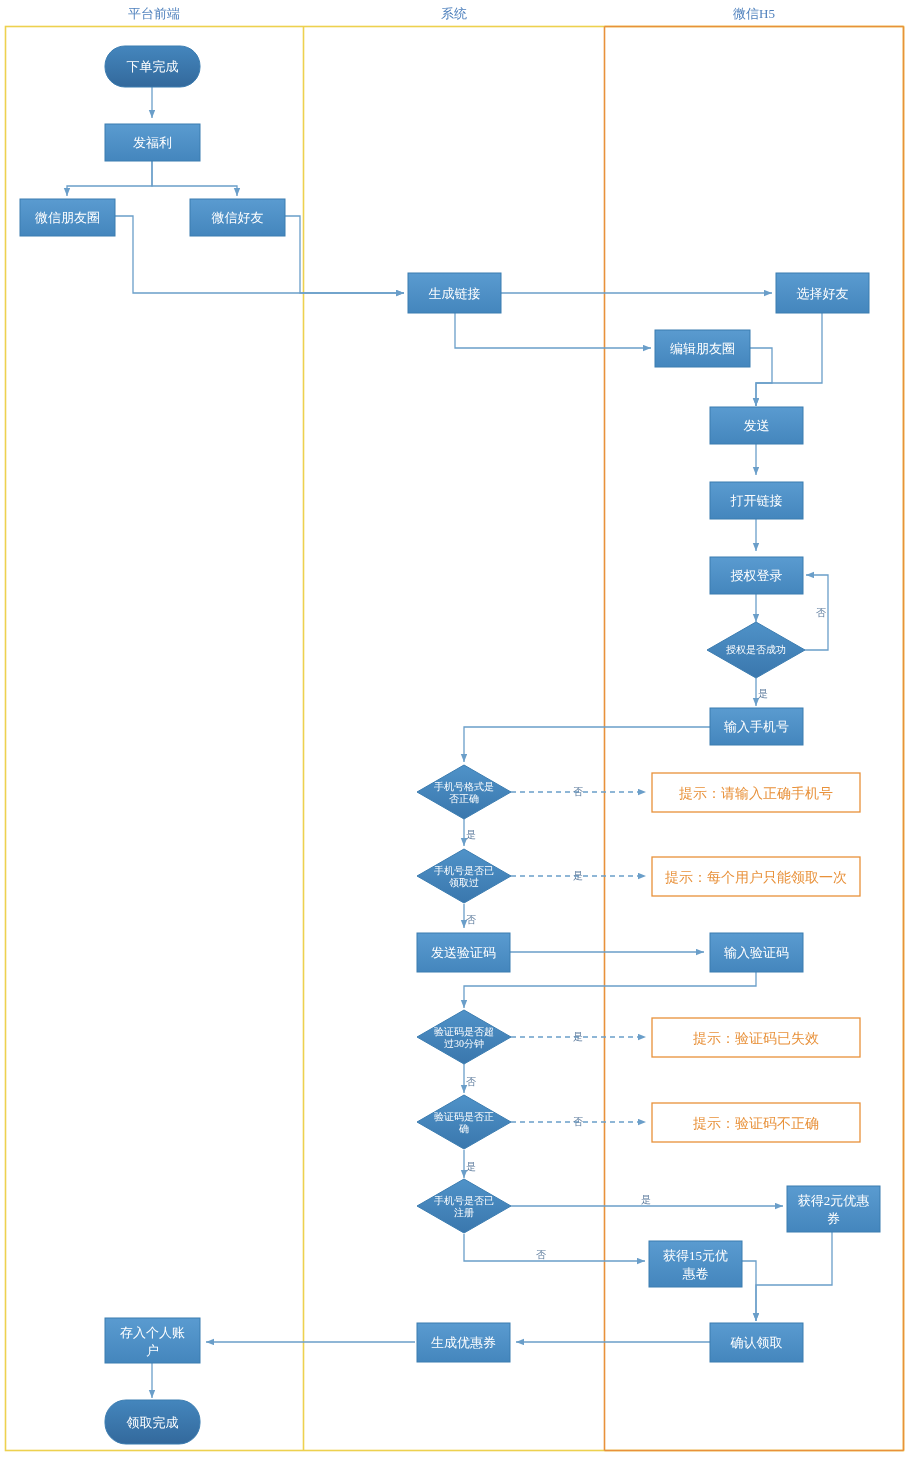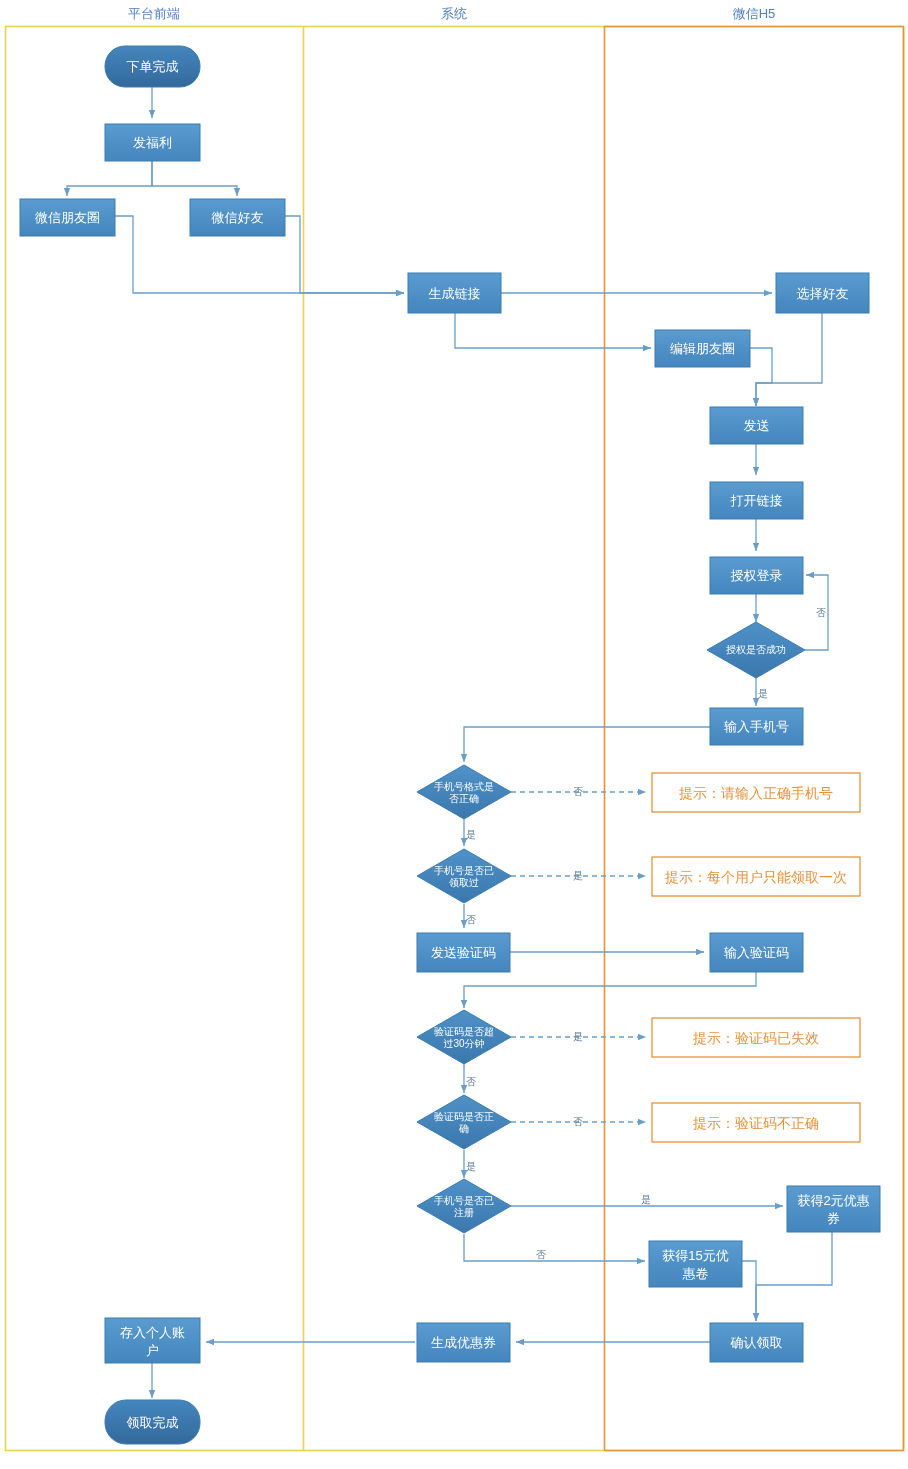--- a/index.html
+++ b/index.html
@@ -1,18 +1,18 @@
 <!DOCTYPE html>
 <html><head>
 <meta charset="utf-8">
 <title>优惠券领取流程图</title>
 <style>
   html,body{margin:0;padding:0;background:#ffffff;}
   body{font-family:"Liberation Sans","DejaVu Sans",sans-serif;}
-  #canvas{position:relative;width:908px;height:1469px;background:#ffffff;overflow:hidden;}
+  #canvas{position:relative;width:908px;height:1469px;background:#ffffff;overflow:hidden;font-family:Liberation Serif, serif;}
   svg{display:block;}
   .lane-title{font-size:13px;fill:#4f81bd;}
   .node-label{font-size:13px;fill:#ffffff;}
   .node-label-sm{font-size:10px;fill:#ffffff;}
   .edge-label{font-size:10px;fill:#5b7a9c;}
   .tip-label{font-size:14px;fill:#e8913a;}
 </style>
 </head>
 <body>
 

